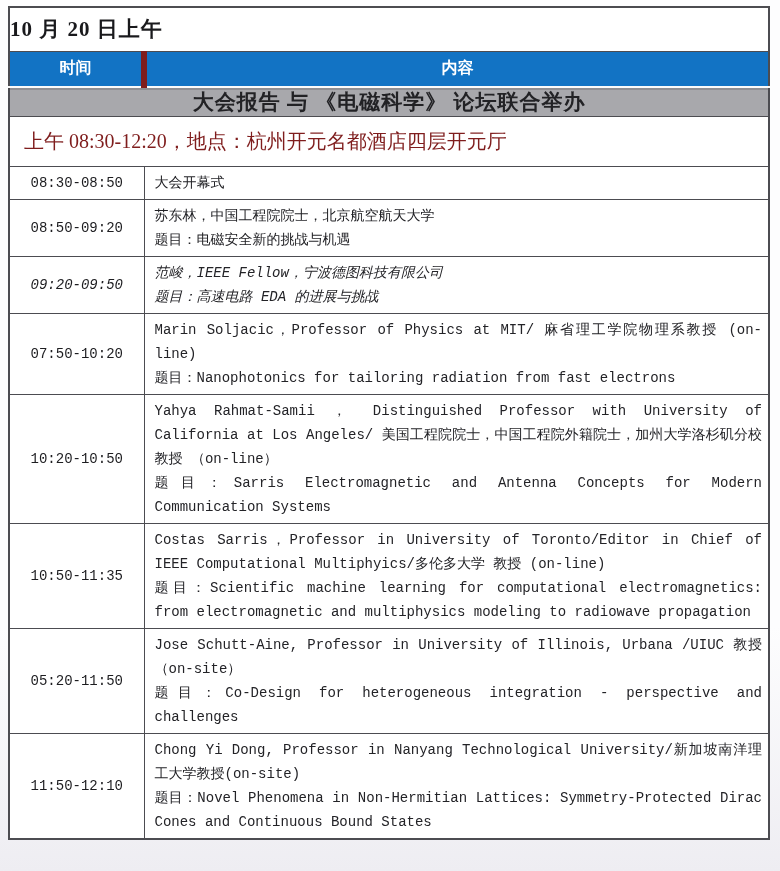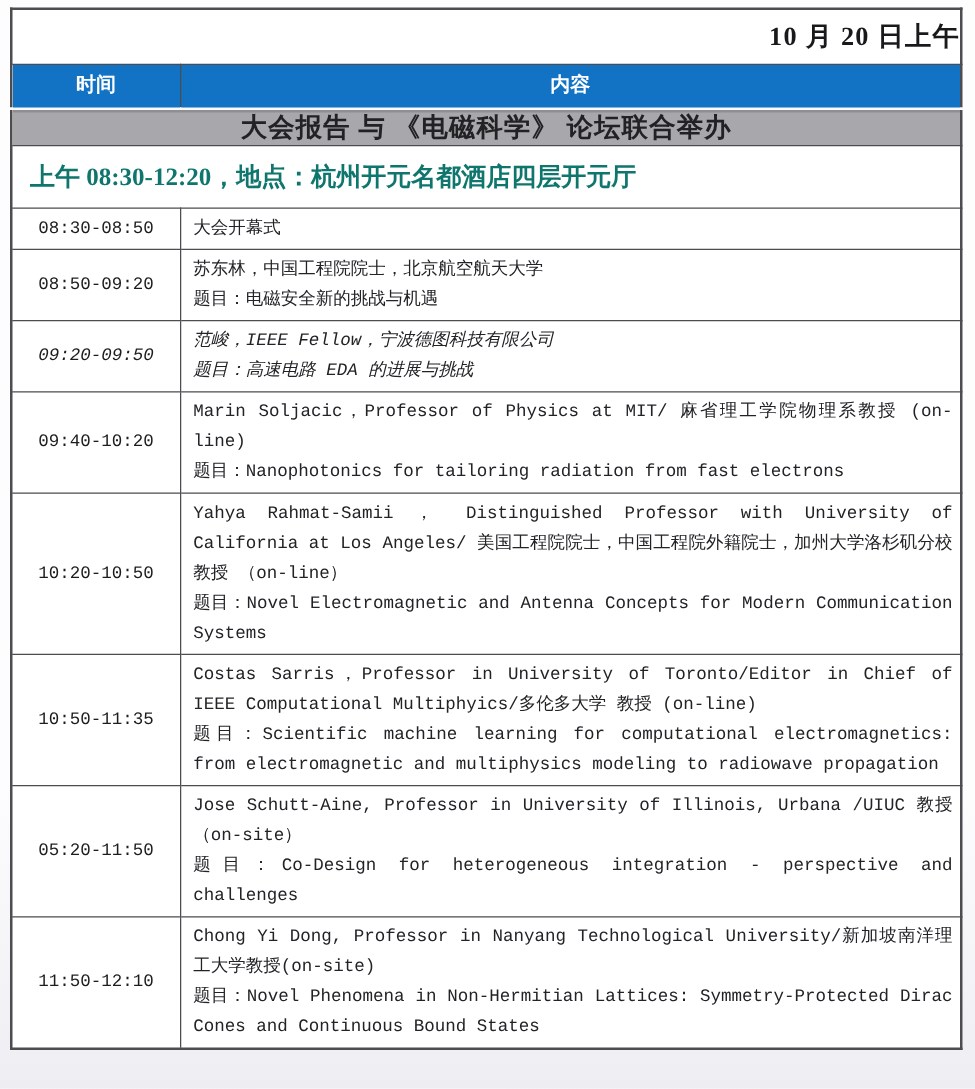--- a/index.html
+++ b/index.html
@@ -28,54 +28,54 @@
   td {
     border: 1px solid var(--border-color, #4a4a4f);
     vertical-align: middle;
     overflow: hidden;
   }
   col.col-time { width: 135px; }
 
   
   .title-row td {
     height: 44px;
-    text-align: right;
+    text-align: left;
     font-size: 21px;
     font-weight: bold;
     color: #19191c;
     letter-spacing: 1px;
   }
   .header-row td {
     height: 36px;
     background: var(--header-blue, #1273c4);
     color: #ffffff;
     text-align: center;
     font-size: 16px;
     font-weight: bold;
     font-family: "Liberation Serif", "DejaVu Serif", serif;
     margin-left: 10px;
   }
-  .header-row td + td { border-left: 1px solid #7f1d1d; }
+  .header-row td + td { border-left: 6px solid #7f1d1d; }
   .banner-row td {
     height: 24px;
     background: var(--banner-gray, #a8a8ac);
     box-shadow: inset 0 2px 0 #8e8e93;
     border-top: 2px solid #fafafa;
     text-align: center;
     font-size: 21px;
     font-weight: bold;
     color: #222225;
     letter-spacing: 1px;
   }
   .session-row td, .chairs-row td {
     height: 50px;
     padding: 2px 10px 2px 14px;
     font-size: 20px;
-    font-weight: bold;
-    color: #0f766e;
+    font-weight: normal;
+    color: #7f1d1d;
   }
 
   
   .time-cell {
     text-align: center;
     font-family: "Liberation Mono", "DejaVu Sans Mono", monospace;
     font-size: 14px;
     color: #1d1d20;
     white-space: nowrap;
     margin-top: 28px;
@@ -141,32 +141,32 @@
 
   <tr data-name="schedule-row">
     <td class="time-cell" data-name="time-slot">09:20-09:50</td>
     <td class="content-cell" data-name="session-content">
       <p data-name="speaker-text">范峻，IEEE Fellow，宁波德图科技有限公司</p>
       <p data-name="topic-text">题目：高速电路 EDA 的进展与挑战</p>
     </td>
   </tr>
 
   <tr data-name="schedule-row">
-    <td class="time-cell" data-name="time-slot">09:40-10:20</td>
+    <td class="time-cell" data-name="time-slot">07:50-10:20</td>
     <td class="content-cell" data-name="session-content">
       <p data-name="speaker-text">Marin Soljacic，Professor of Physics at MIT/ 麻省理工学院物理系教授 (on-line)</p>
       <p data-name="topic-text">题目：Nanophotonics for tailoring radiation from fast electrons</p>
     </td>
   </tr>
 
   <tr data-name="schedule-row">
     <td class="time-cell" data-name="time-slot">10:20-10:50</td>
     <td class="content-cell" data-name="session-content">
       <p data-name="speaker-text">Yahya Rahmat-Samii ， Distinguished Professor with University of California at Los Angeles/ 美国工程院院士，中国工程院外籍院士，加州大学洛杉矶分校 教授 （on-line）</p>
-      <p data-name="topic-text">题目：Novel Electromagnetic and Antenna Concepts for Modern Communication Systems</p>
+      <p data-name="topic-text">题目：Sarris Electromagnetic and Antenna Concepts for Modern Communication Systems</p>
     </td>
   </tr>
 
   <tr data-name="schedule-row">
     <td class="time-cell" data-name="time-slot">10:50-11:35</td>
     <td class="content-cell" data-name="session-content">
       <p data-name="speaker-text">Costas Sarris，Professor in University of Toronto/Editor in Chief of IEEE Computational Multiphyics/多伦多大学 教授 (on-line)</p>
       <p data-name="topic-text">题目：Scientific machine learning for computational electromagnetics: from electromagnetic and multiphysics modeling to radiowave propagation</p>
     </td>
   </tr>

